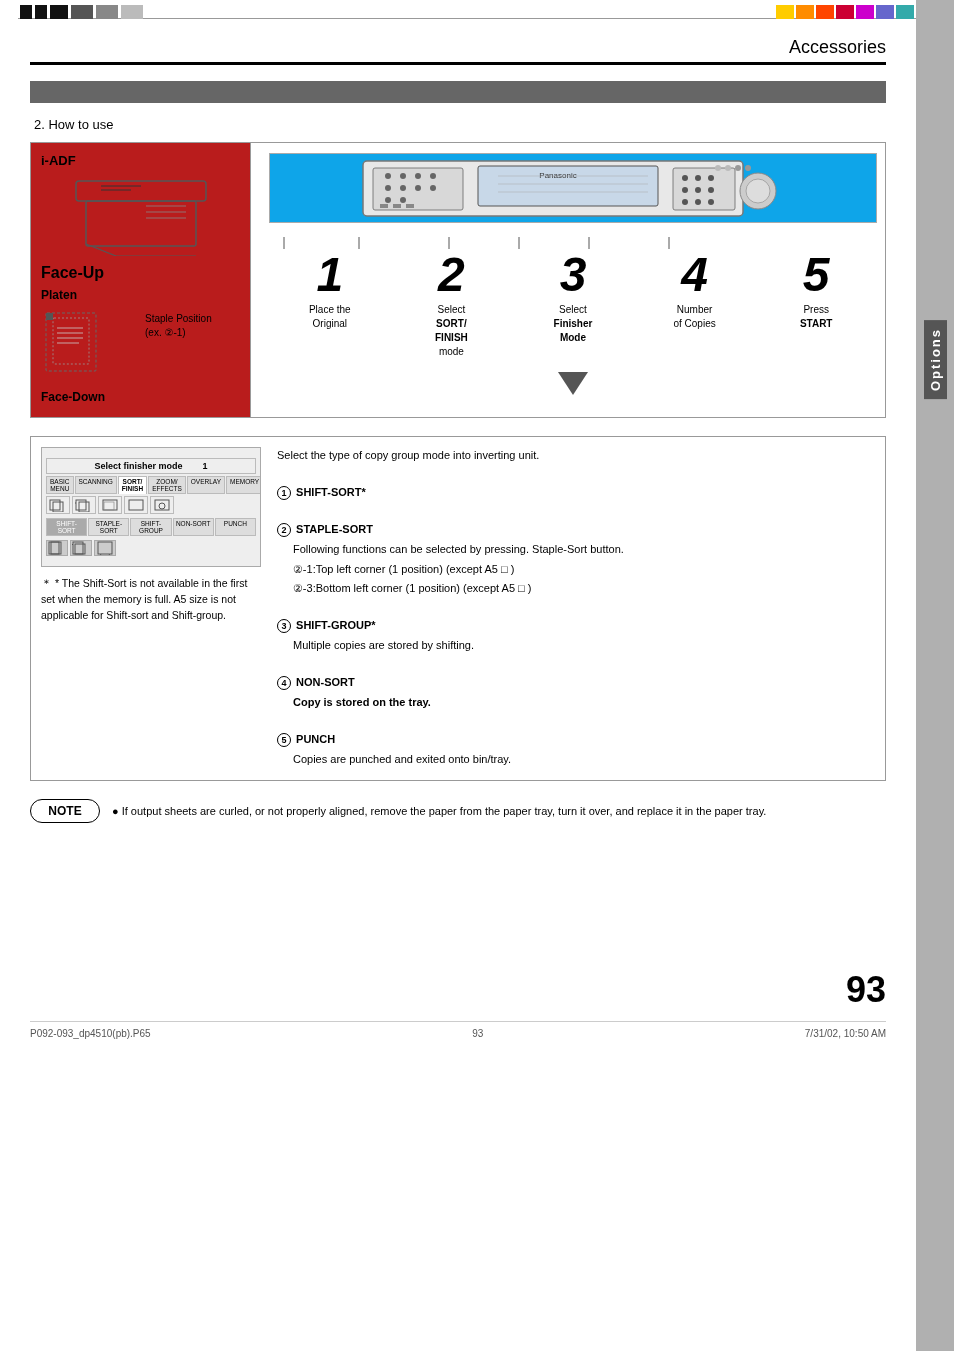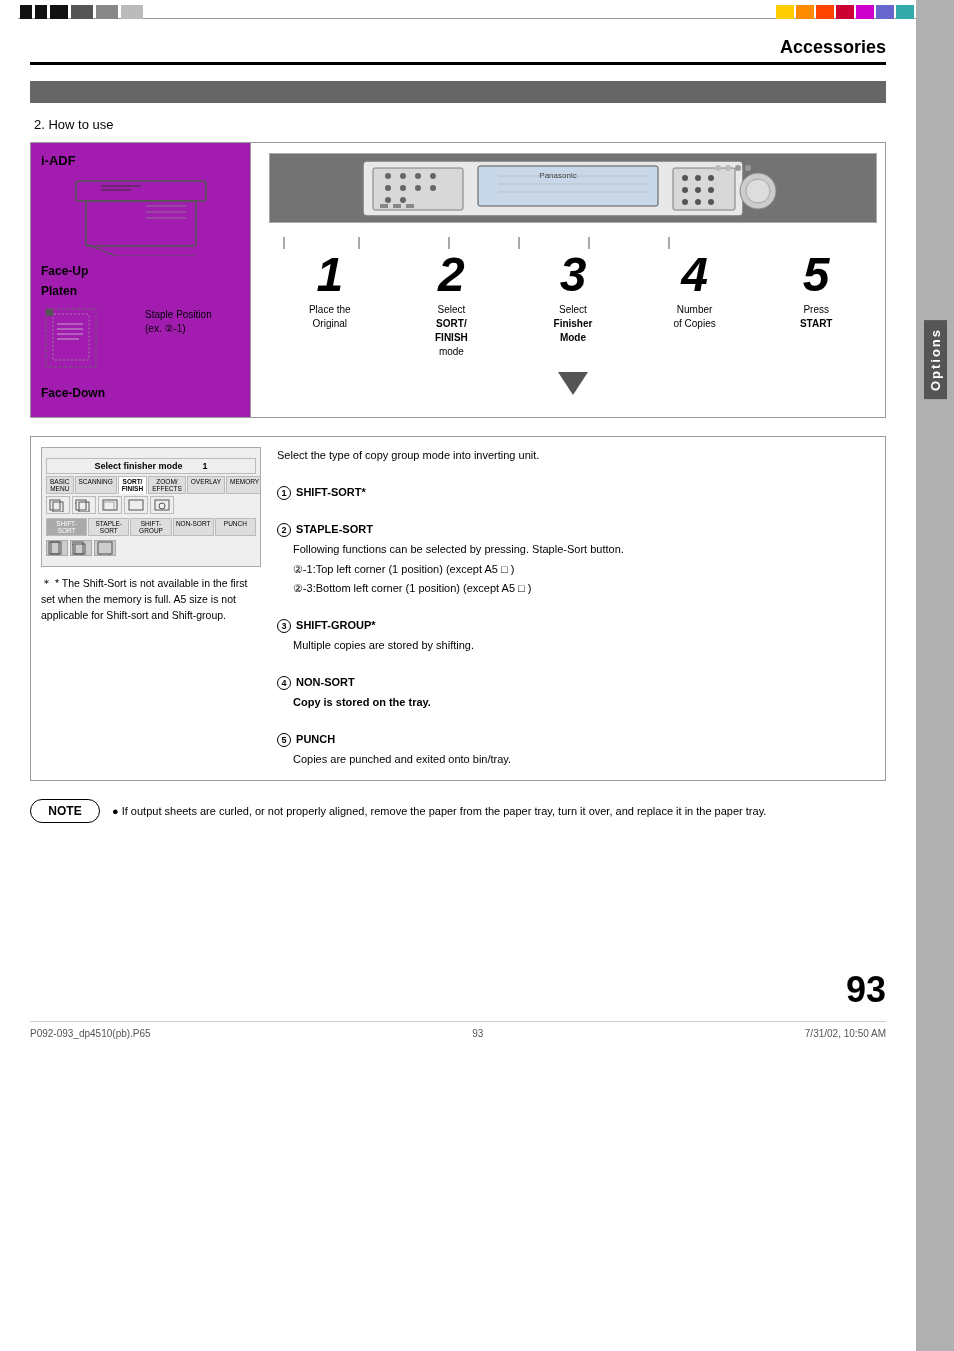--- a/index.html
+++ b/index.html
@@ -50,21 +50,21 @@
     
     .main-content {
       margin-right: 38px;
       padding: 10px 30px 20px 30px;
     }
 
     
     .page-title {
       text-align: right;
       font-size: 18px;
-      font-weight: bold;
+      font-weight: normal;
       padding: 8px 0 4px 0;
       border-bottom: 3px solid #000;
       margin-bottom: 16px;
     }
 
     
     .section-header {
       background: #666;
       color: #fff;
       padding: 4px 10px;
@@ -85,35 +85,35 @@
       margin-bottom: 18px;
       border: 1px solid #999;
     }
 
     
     .diagram-panel {
       width: 220px;
       min-height: 220px;
       border-right: 1px solid #999;
       padding: 10px;
-      background: #a21caf;
+      background: #b91c1c;
       display: flex;
       flex-direction: column;
       align-items: flex-start;
     }
 
     .diagram-panel .label-iadf {
       font-weight: bold;
       font-size: 13px;
       margin-bottom: 4px;
     }
 
     .label-face-up {
       font-weight: bold;
-      font-size: 12px;
+      font-size: 16px;
       margin: 4px 0;
     }
     .label-platen {
       font-weight: bold;
       font-size: 12px;
       margin: 2px 0;
     }
     .staple-text {
       font-size: 10px;
       margin-top: 4px;
@@ -129,21 +129,21 @@
     .steps-panel {
       flex: 1;
       padding: 10px 8px;
       position: relative;
     }
 
     
     .copier-img-area {
       width: 100%;
       height: 70px;
-      background: #737373;
+      background: #0ea5e9;
       border: 1px solid #aaa;
       margin-bottom: 12px;
       display: flex;
       align-items: center;
       justify-content: center;
       position: relative;
       overflow: hidden;
     }
 
     .steps-row {

